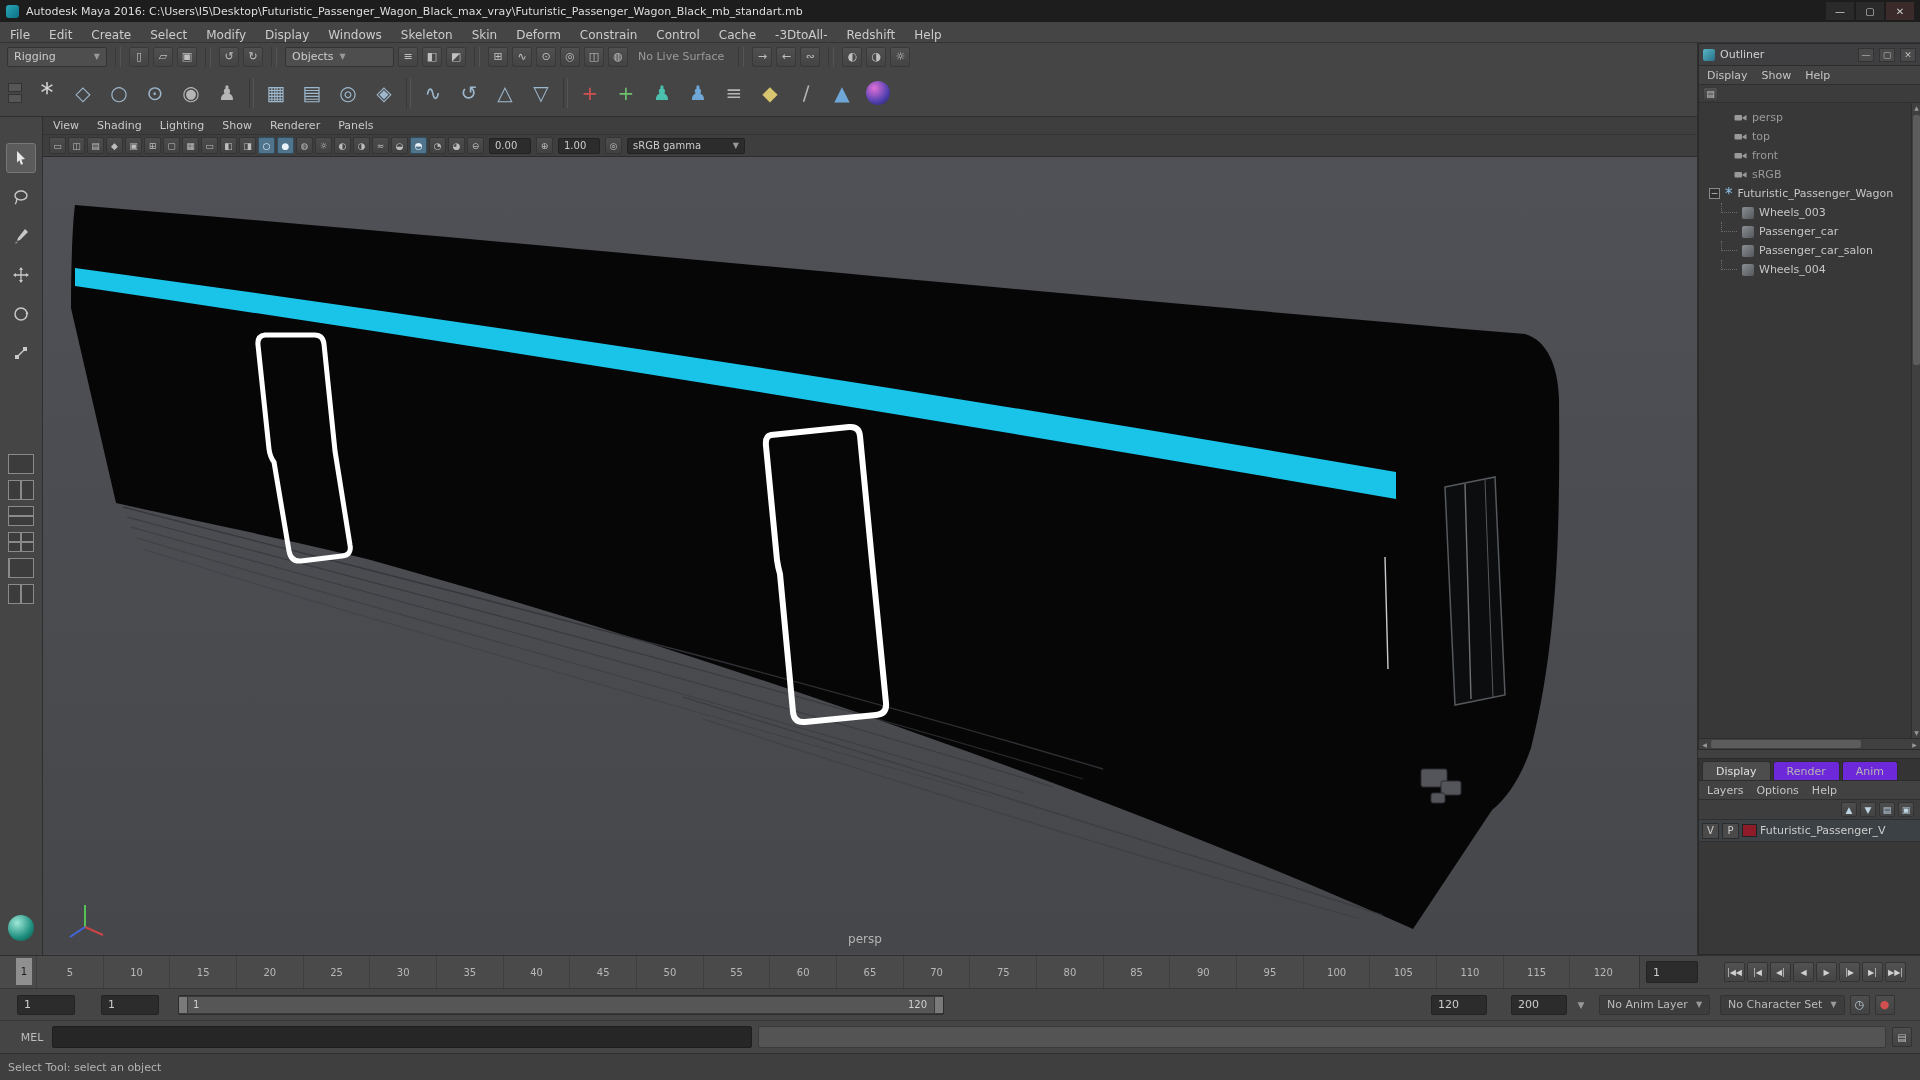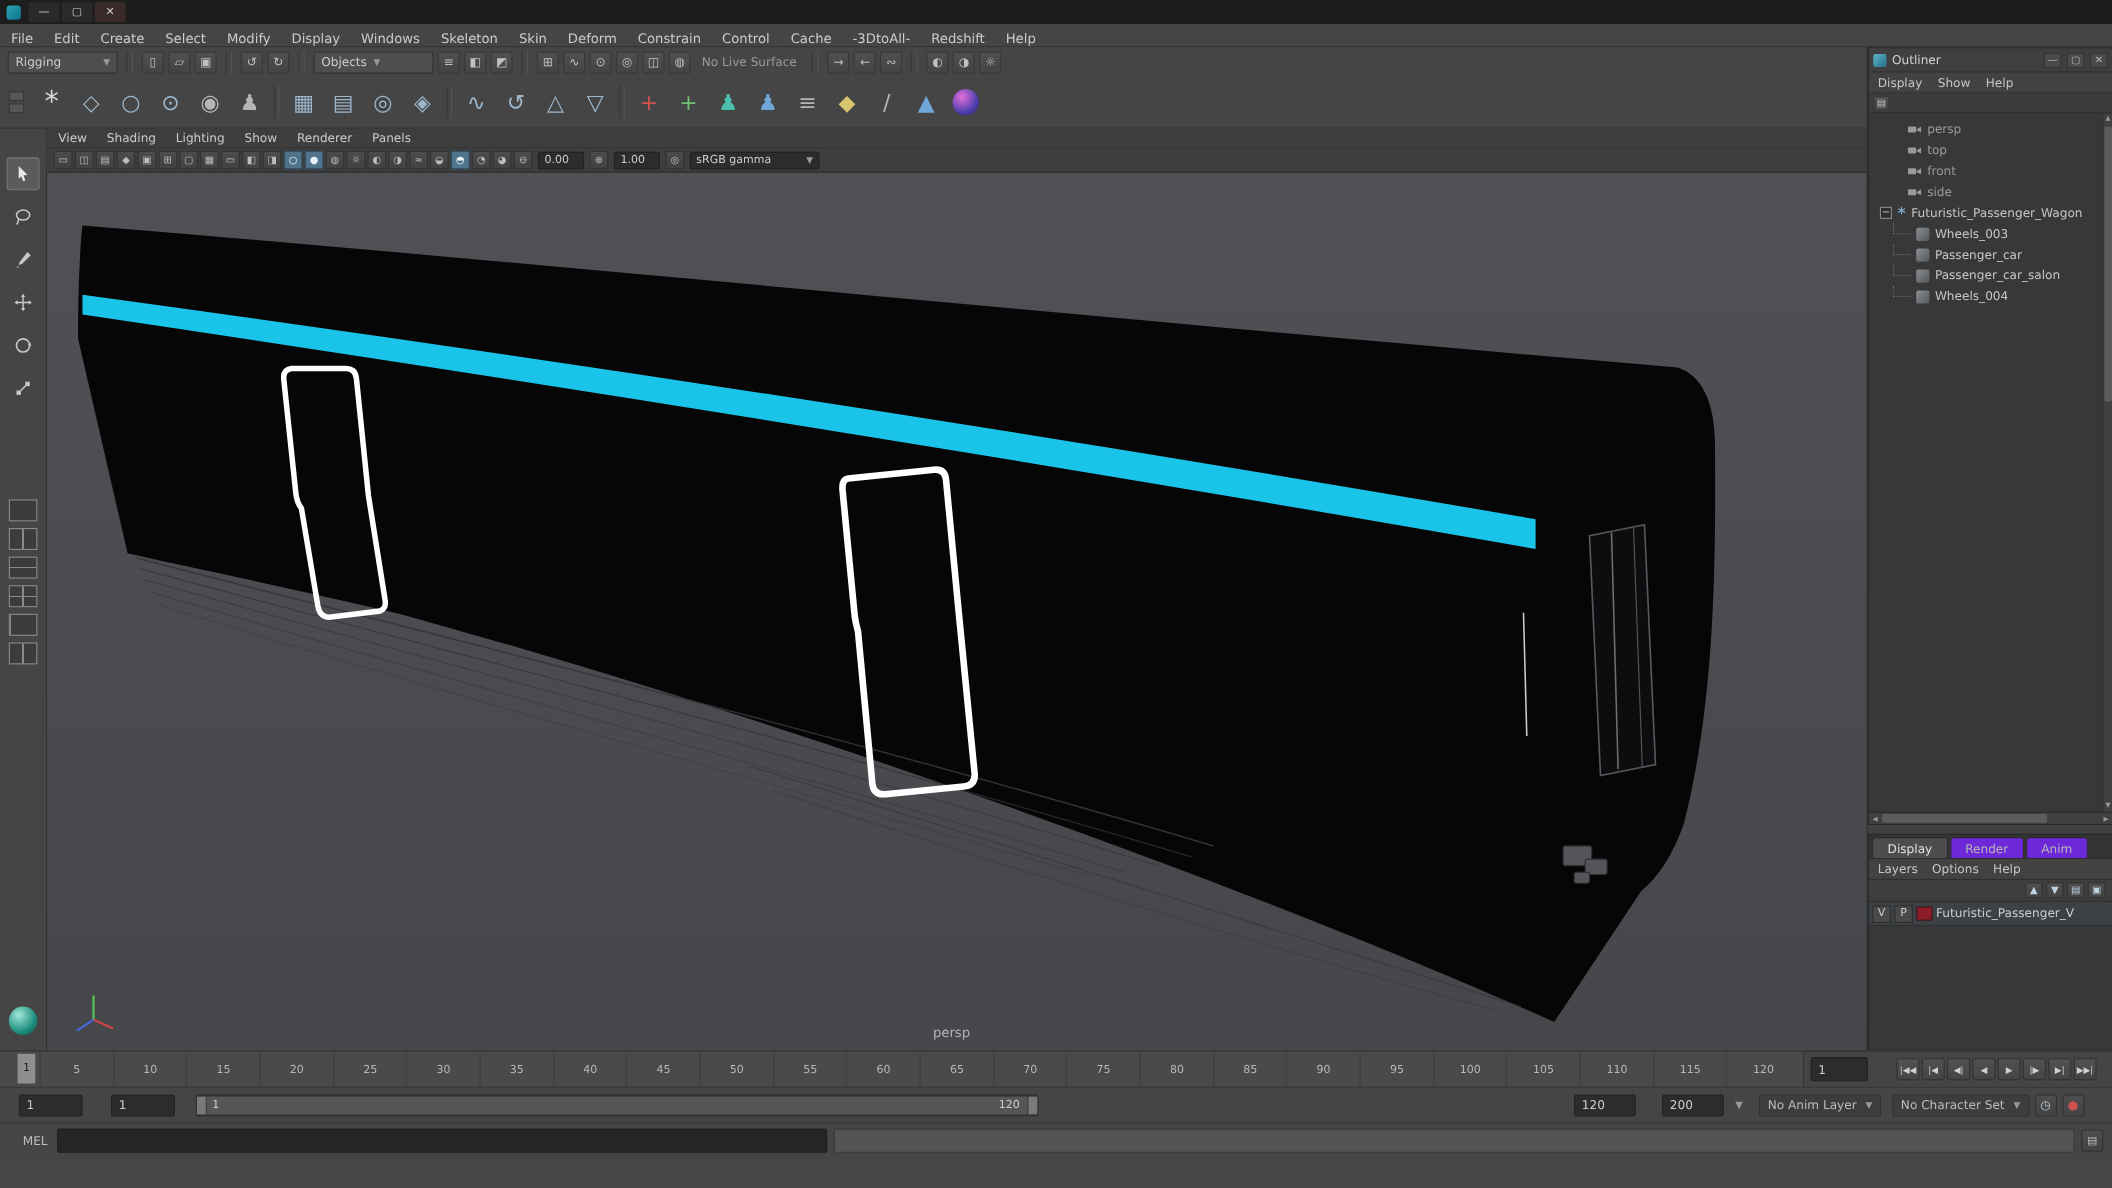--- a/index.html
+++ b/index.html
@@ -155,20 +155,21 @@
   
   .helpline { position:absolute; top:1053px; left:0; width:1920px; height:27px; background:#3f3f3f; border-top:1px solid #2e2e2e; display:flex; align-items:center; padding-left:8px; font-size:11px; color:#b2b2b2; }
 </style>
 </head>
 <body>
 
 <div class="root">
 
   <div class="titlebar">
     <span class="maya-logo"></span>
+    <span class="title">Autodesk Maya 2016: C:\Users\I5\Desktop\Futuristic_Passenger_Wagon_Black_max_vray\Futuristic_Passenger_Wagon_Black_mb_standart.mb</span>
     <span class="winbtns">
       <span class="winbtn">—</span>
       <span class="winbtn">▢</span>
       <span class="winbtn">✕</span>
     </span>
   </div>
 
   <div class="menubar">
     <span>File</span>
     <span>Edit</span>
@@ -461,21 +462,21 @@
           <span class="cam">front</span>
         </div>
         <div class="orow">
           <span class="ind1"></span>
           <span class="camico">
             <svg width="13" height="9" viewBox="0 0 13 9">
                 <rect x="0.5" y="2" width="7.5" height="5.5" rx="1" fill="#9a9a9a"></rect>
                 <path d="M8.5 4.5 L12.5 2 V7.5 L8.5 5.5 Z" fill="#9a9a9a"></path>
               </svg>
           </span>
-          <span class="cam">side</span>
+          <span class="cam">sRGB</span>
         </div>
         <div class="orow">
           <span class="expbox">−</span>
           <span class="dagico">*</span>
           <span class="nm">Futuristic_Passenger_Wagon</span>
         </div>
         <div class="orow">
           <span class="ind2"></span>
           <span class="meshico"></span>
           <span class="nm">Wheels_003</span>
@@ -604,14 +605,17 @@
     <span class="keyic autokey">●</span>
   </div>
 
   <div class="cmdline">
     <span class="mel">MEL</span>
     <span class="cmdinput"></span>
     <span class="cmdout"></span>
     <span class="cmdic">▤</span>
   </div>
 
+  <div class="helpline">
+    <span>Select Tool: select an object</span>
+  </div>
 
 </div>
 
 </body></html>

